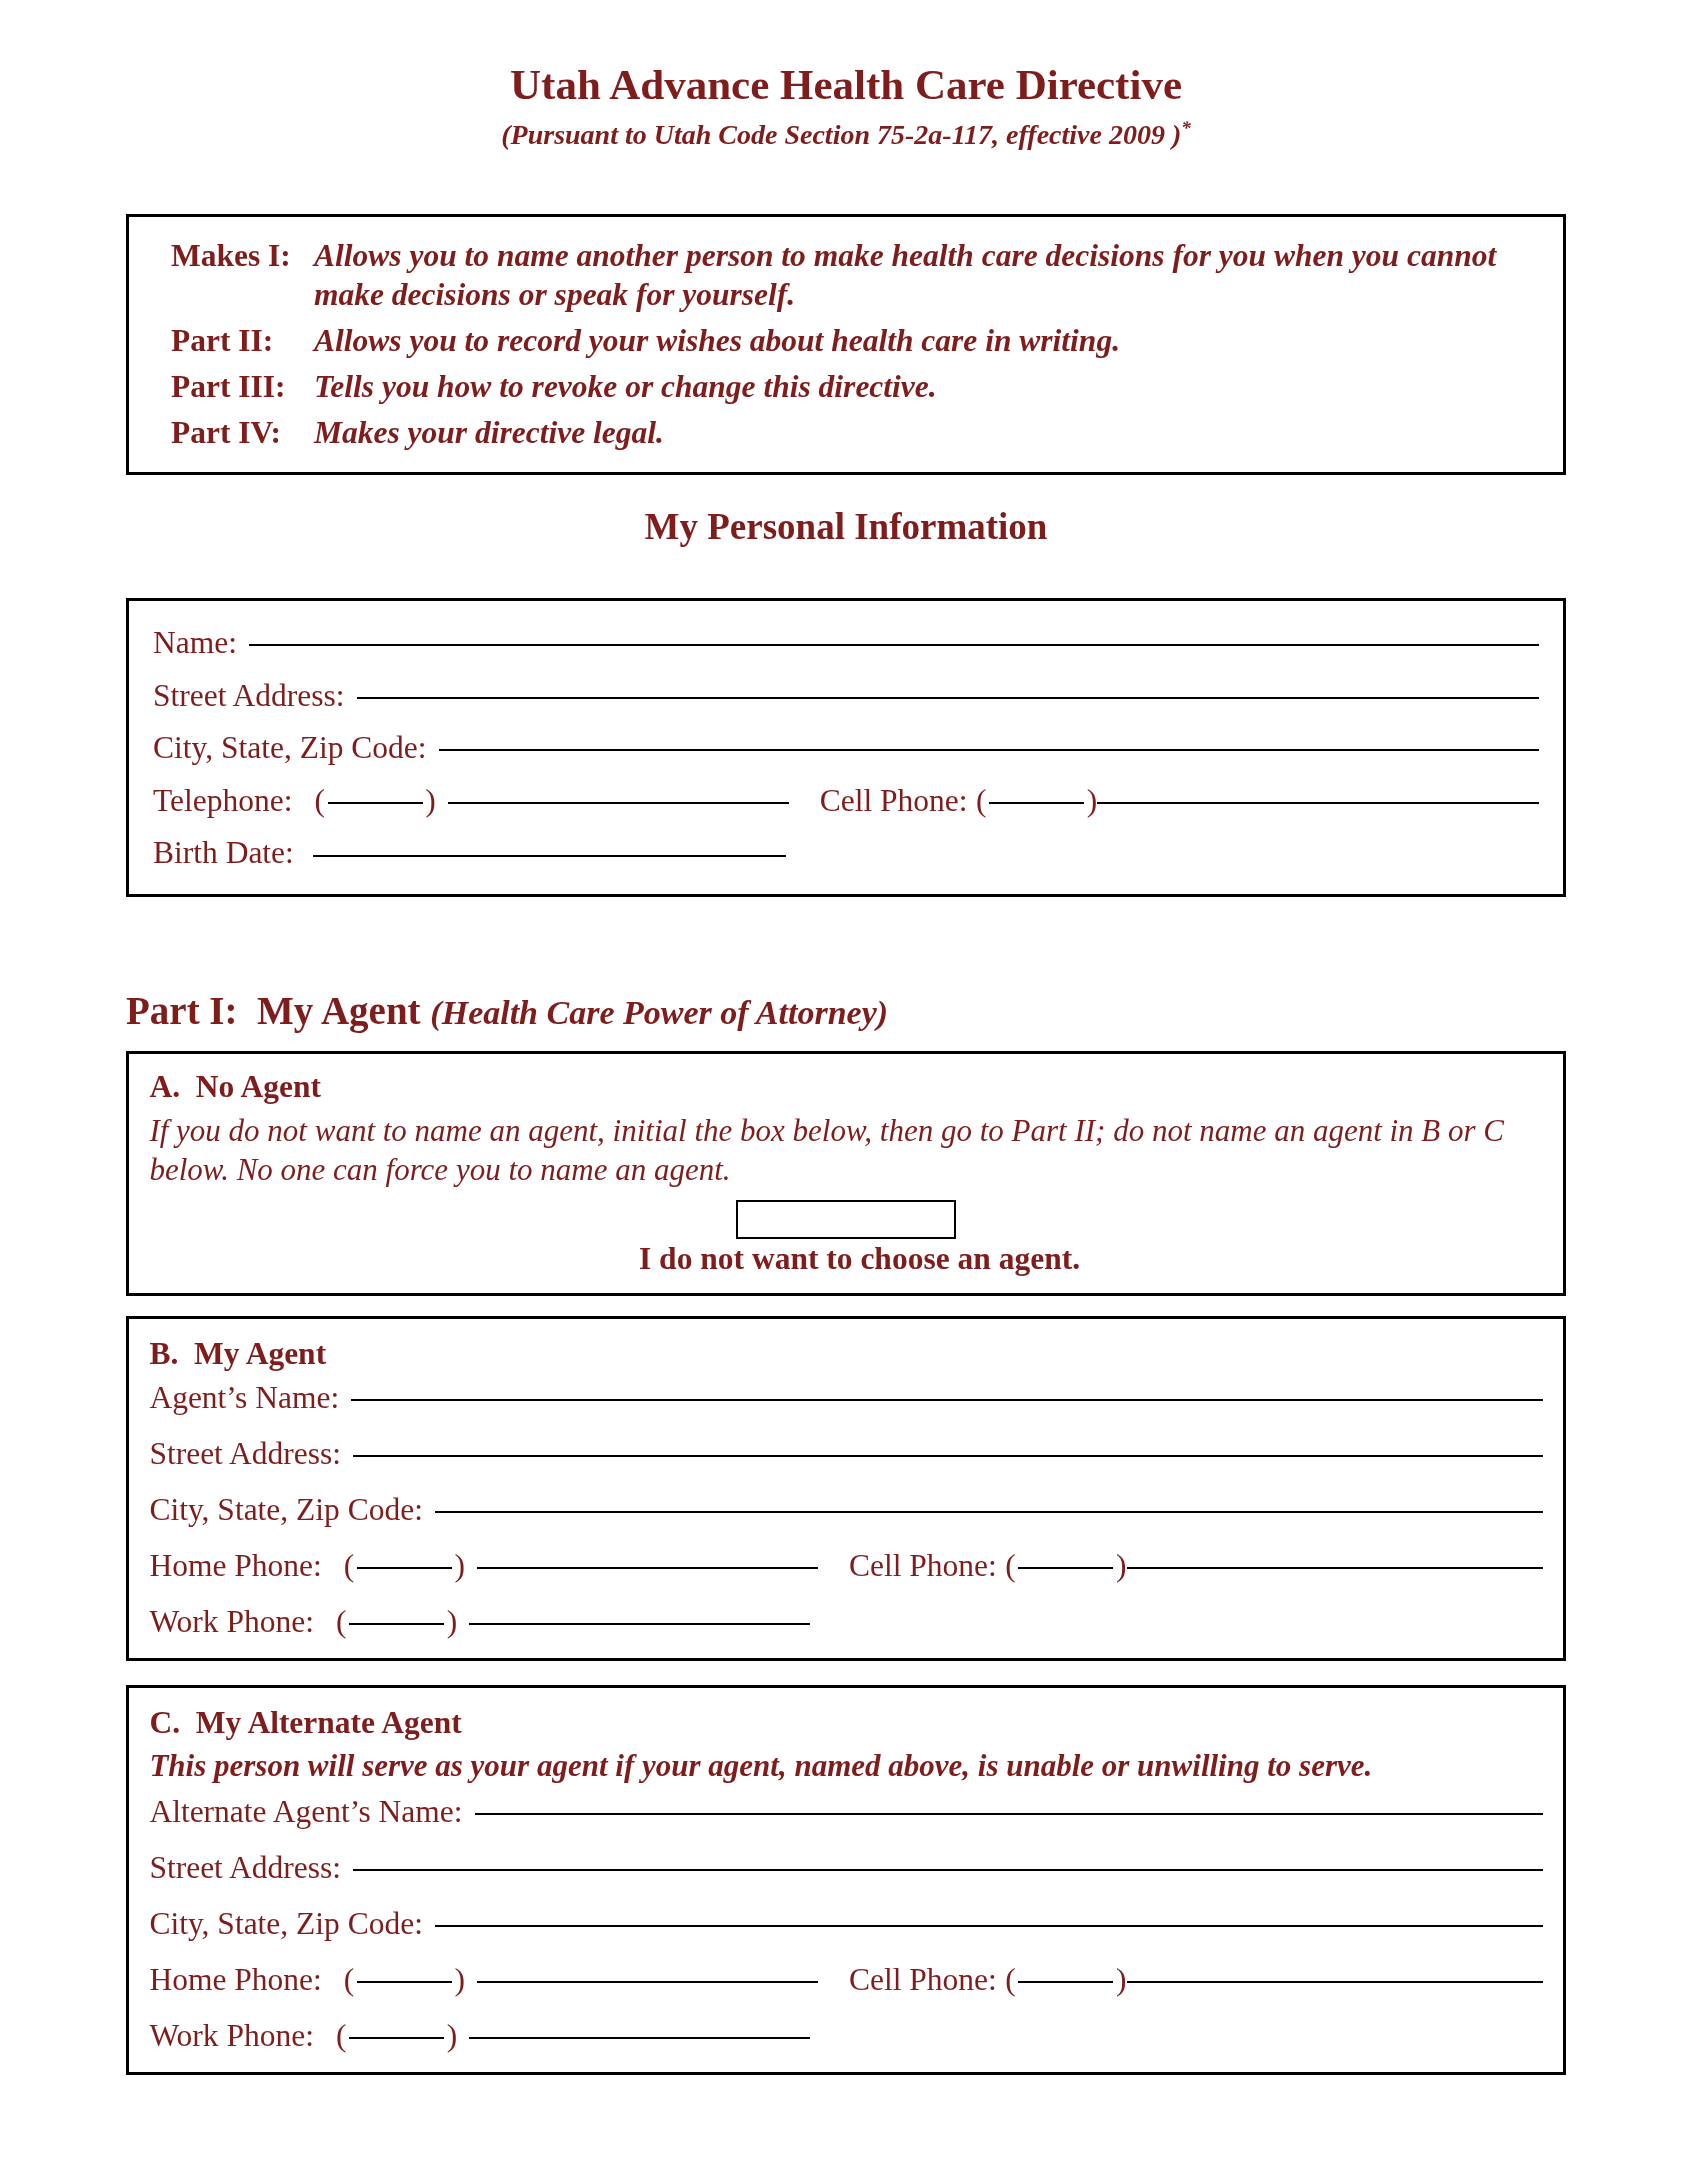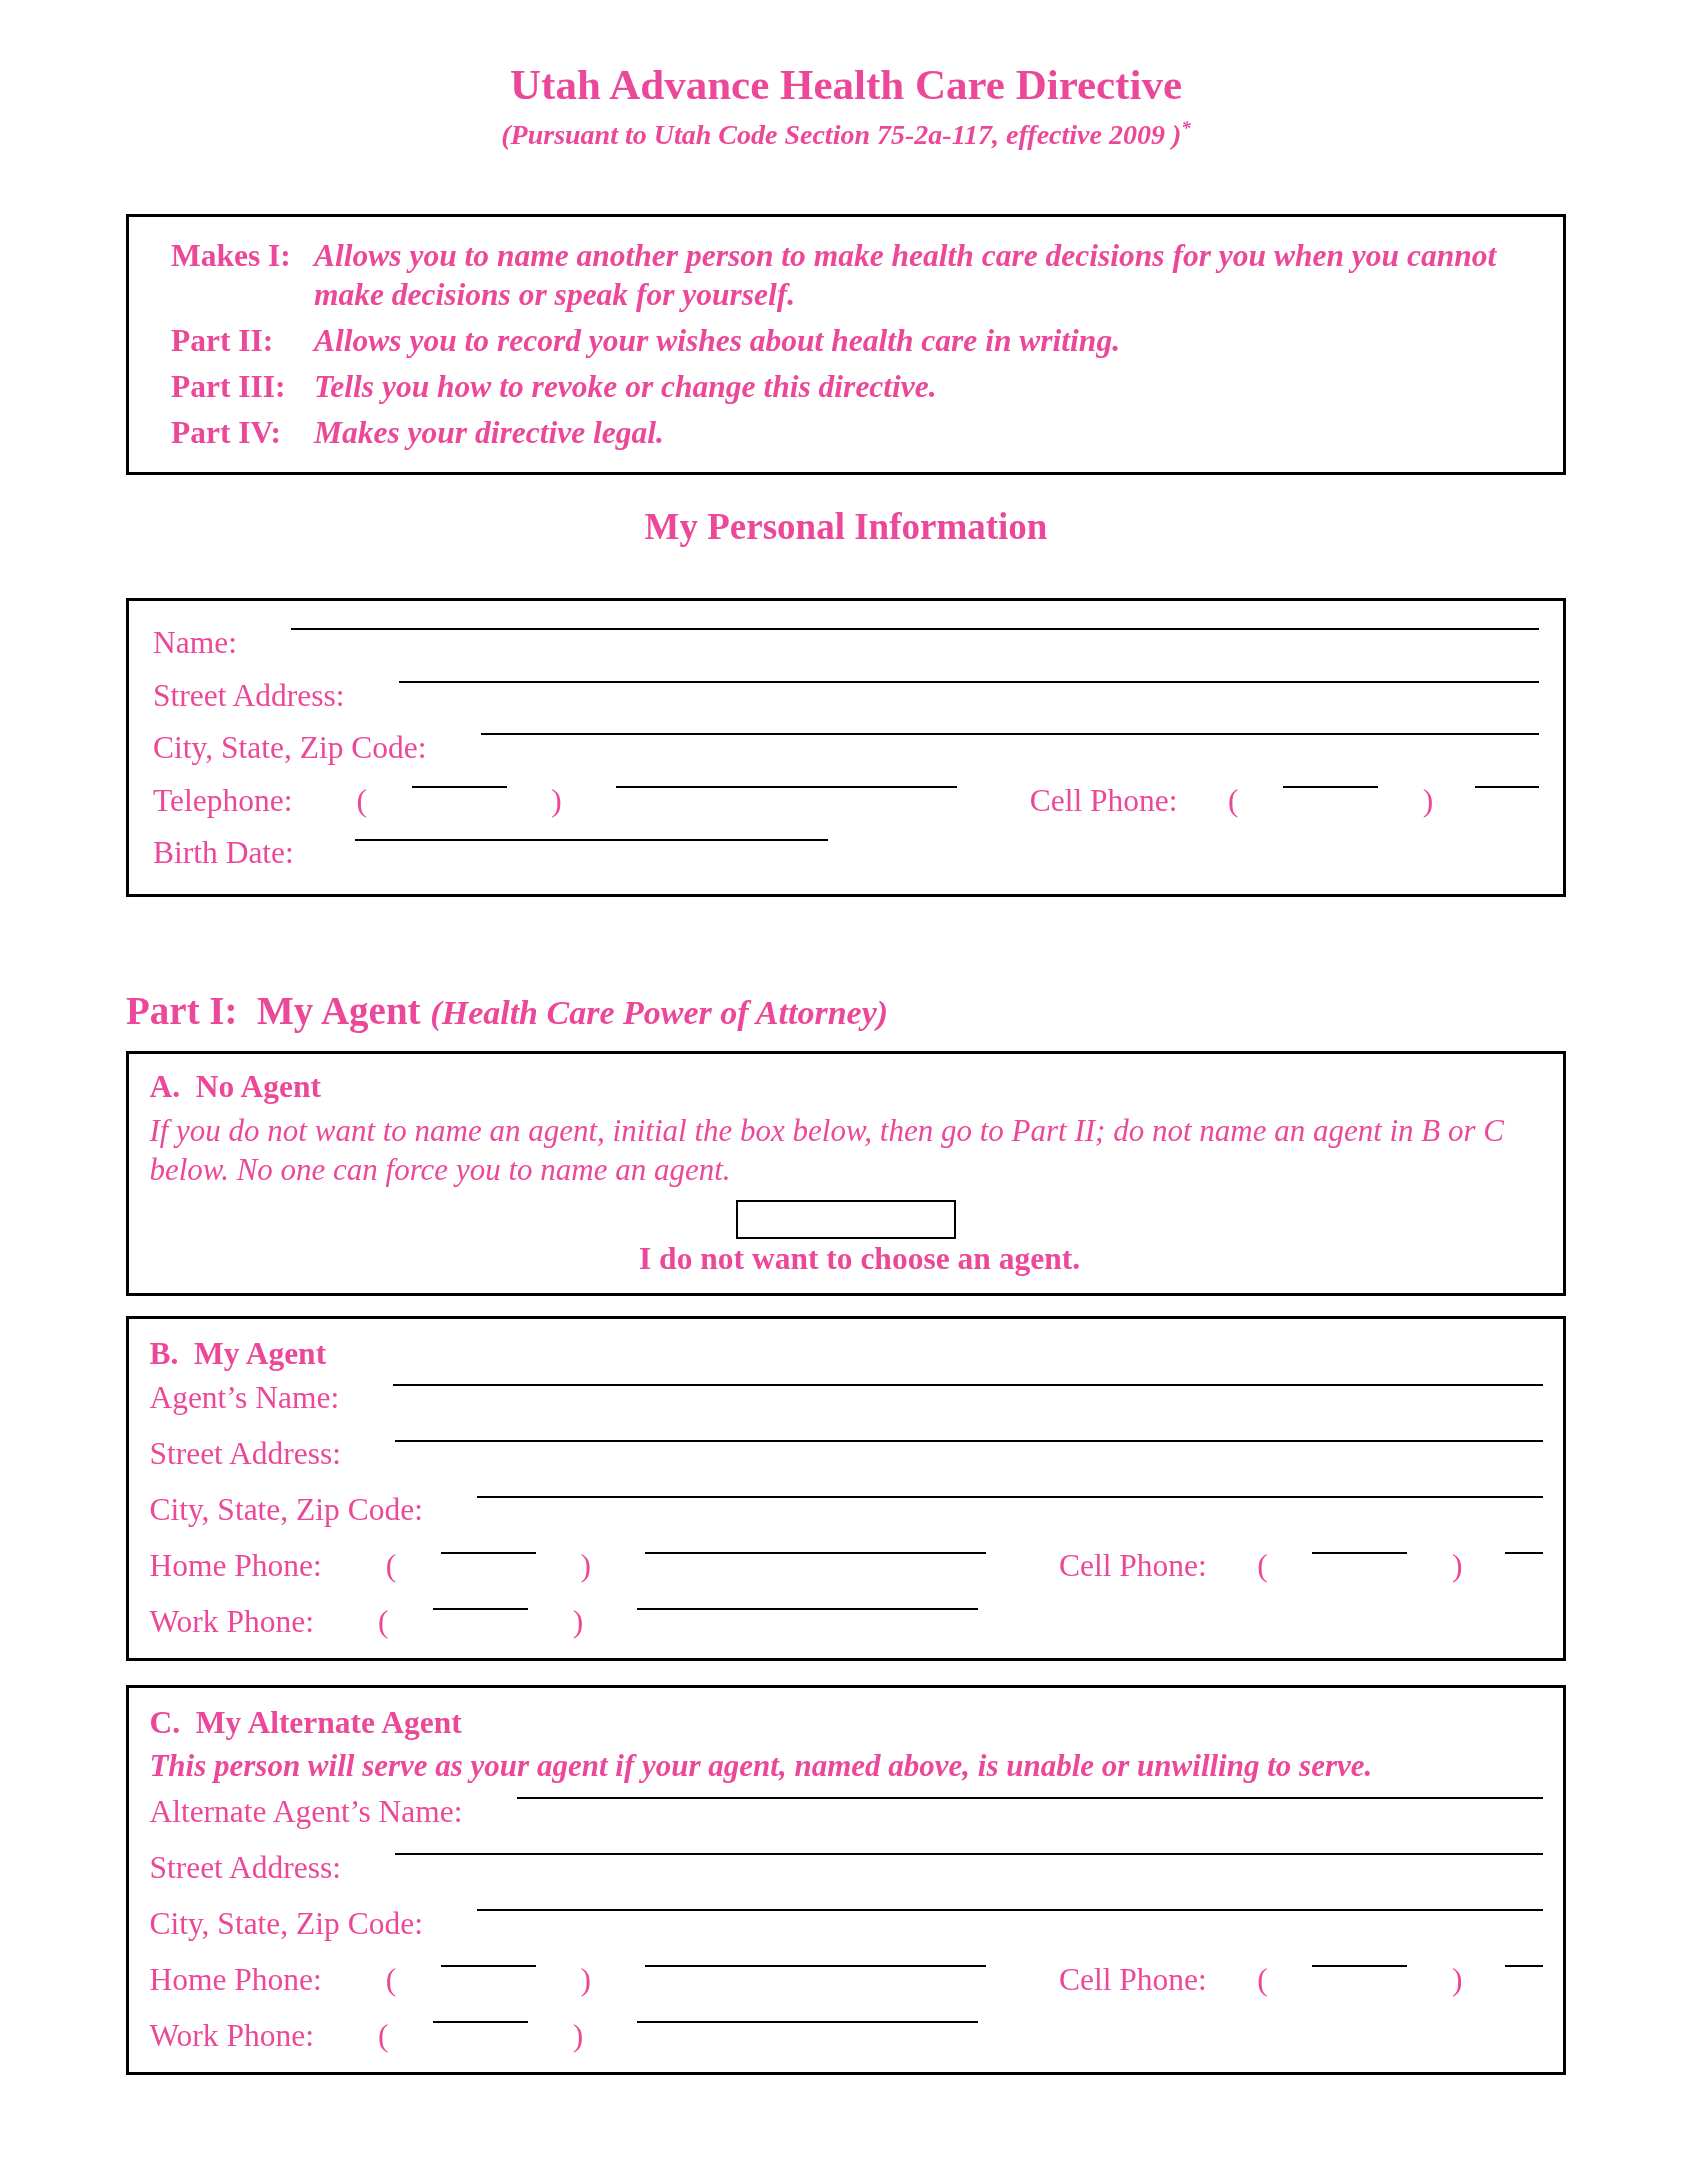--- a/index.html
+++ b/index.html
@@ -1,42 +1,42 @@
 <!DOCTYPE html>
 <html style="font-size:13.6px"><head>
 <meta charset="utf-8">
 <style>
   html,body{margin:0;padding:0;background:#ffffff;}
   .page{
     position:relative;
     width:1685px;height:2181px;
     box-sizing:border-box;
     padding:60px 119px 0 126px;
-    background:#ffffff;color:#ec4899;
+    background:#ffffff;color:#7f1d1d;
     font-family:"Liberation Serif","DejaVu Serif",serif;
     font-size:31.5px;
     overflow:hidden;
   }
   .header{text-align:center;}
   .title{font-size:43px;font-weight:bold;line-height:49px;margin:0;}
   .subtitle{font-size:28px;font-weight:bold;font-style:italic;line-height:37px;}
   .subtitle sup{font-size:19px;}
 
   .box{border:3.4px solid #000;box-sizing:border-box;}
 
   .parts-box{margin-top:61px;padding:19px 34px 20.4px 42px;}
   .parts-row{display:grid;grid-template-columns:143px 1fr;}
   .parts-row + .parts-row{margin-top:6.8px;}
   .parts-label{font-weight:bold;line-height:39px;white-space:pre-wrap;}
   .parts-desc{font-weight:bold;font-style:italic;line-height:39px;max-width:1201px;}
 
   .section-title{text-align:center;font-weight:bold;font-size:37px;line-height:46px;margin:29px 0 0 0;}
 
   .info-box{margin-top:48px;padding:22px 24px;}
-  .frow{display:flex;align-items:flex-start;gap:42px;}
+  .frow{display:flex;align-items:center;}
   .info-box .frow + .frow{margin-top:13.6px;}
   .rows-lg .frow + .frow{margin-top:17px;}
   .frow-first{margin-top:6.8px;}
   .lbl{line-height:39px;margin-right:12px;white-space:pre;}
   .paren{line-height:39px;}
   .line{display:inline-block;height:5.1px;border-bottom:2.6px solid #000;}
   .flexline{flex:1 1 auto;}
   .area{width:95px;margin:0 2.6px;}
   .num{width:341px;margin-left:12px;}
   .birth{width:473px;margin-left:6.8px;}

